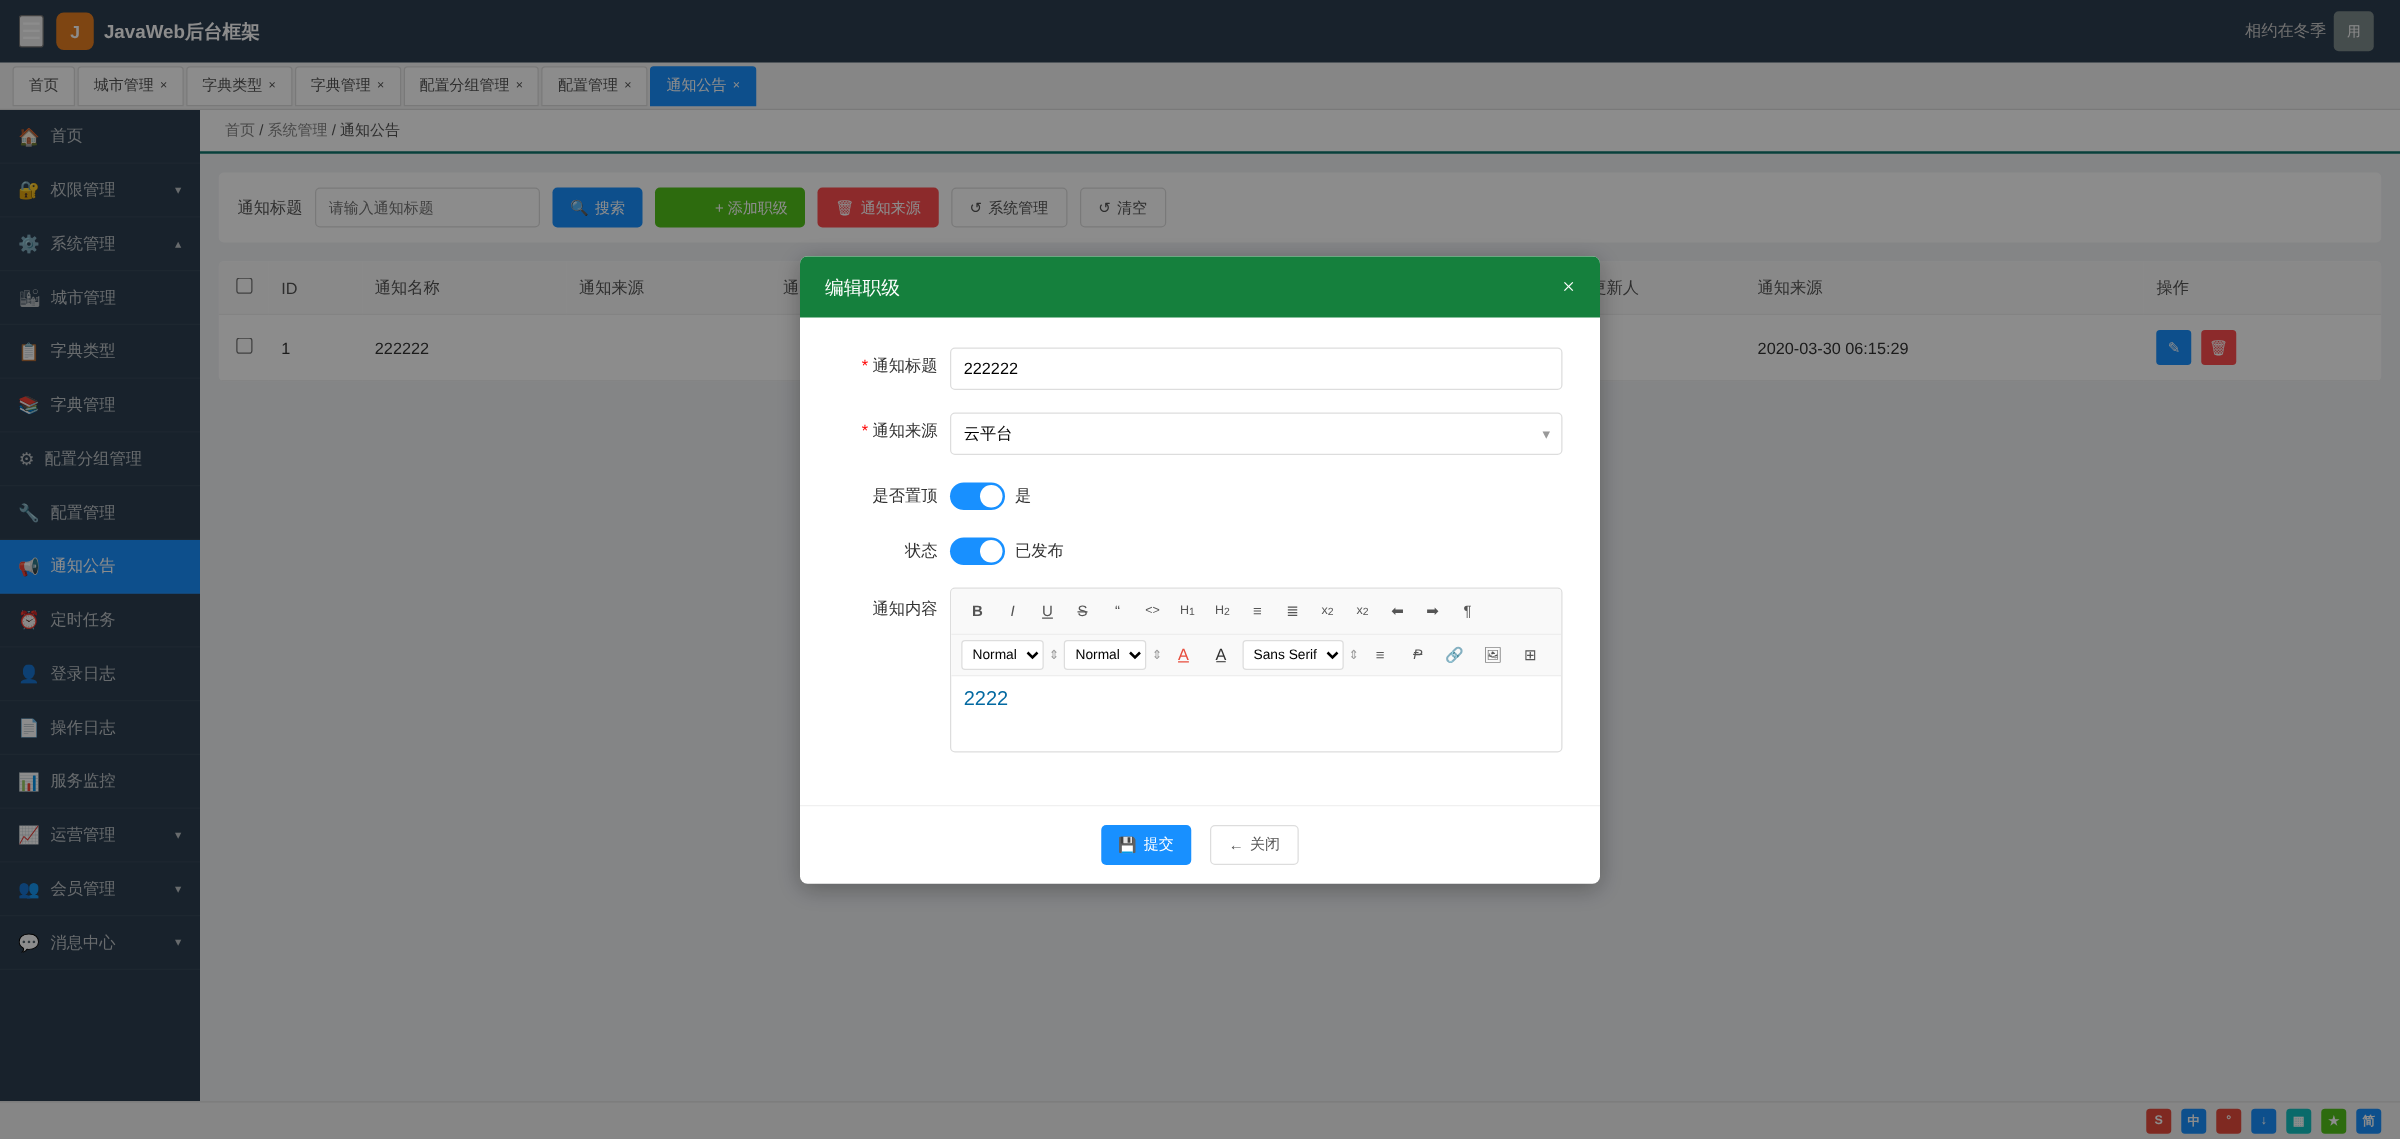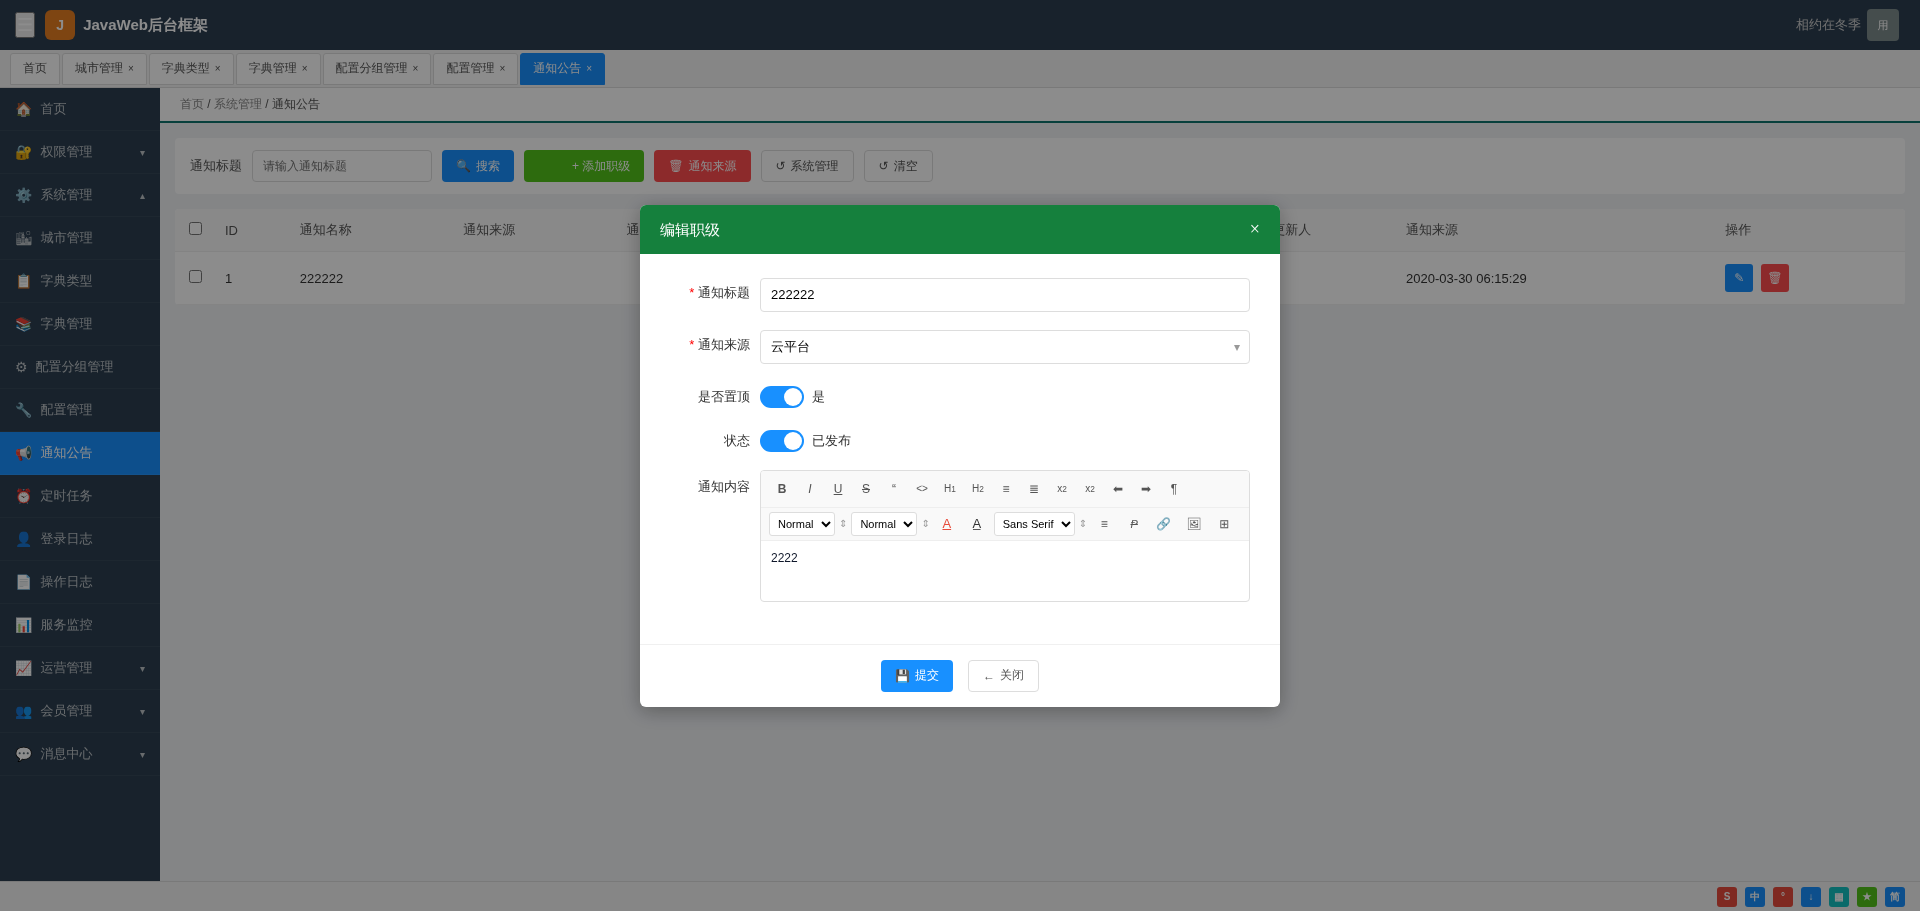--- a/index.html
+++ b/index.html
@@ -310,22 +310,22 @@
       border: 1px solid #ddd;
       border-radius: 3px;
       font-size: 11px;
       padding: 0 4px;
       background: white;
       cursor: pointer;
     }
     .editor-content {
       padding: 10px;
       min-height: 60px;
-      font-size: 12px;
-      color: #0f172a;
+      font-size: 16px;
+      color: #0369a1;
     }
 
     
     .editor-toolbar-row2 {
       background: #f9f9f9;
       border-bottom: 1px solid #eee;
       padding: 4px 8px;
       display: flex;
       align-items: center;
       gap: 4px;

